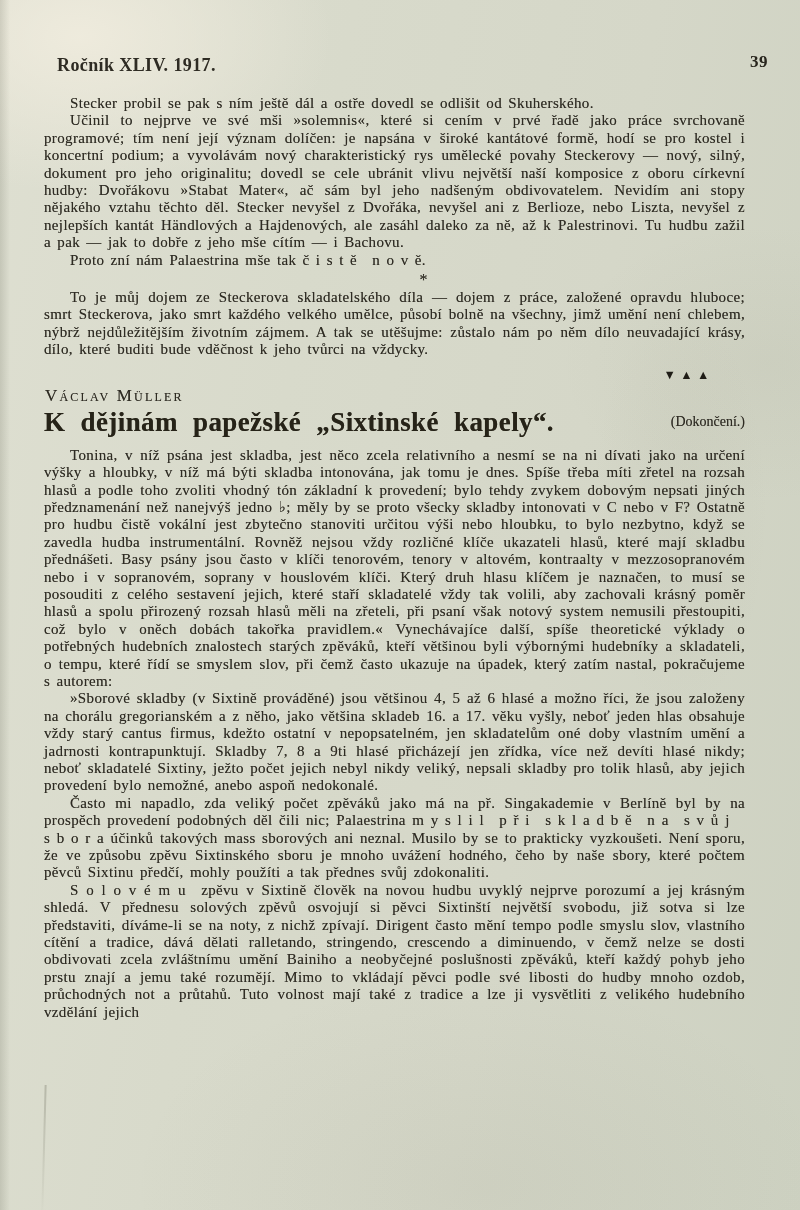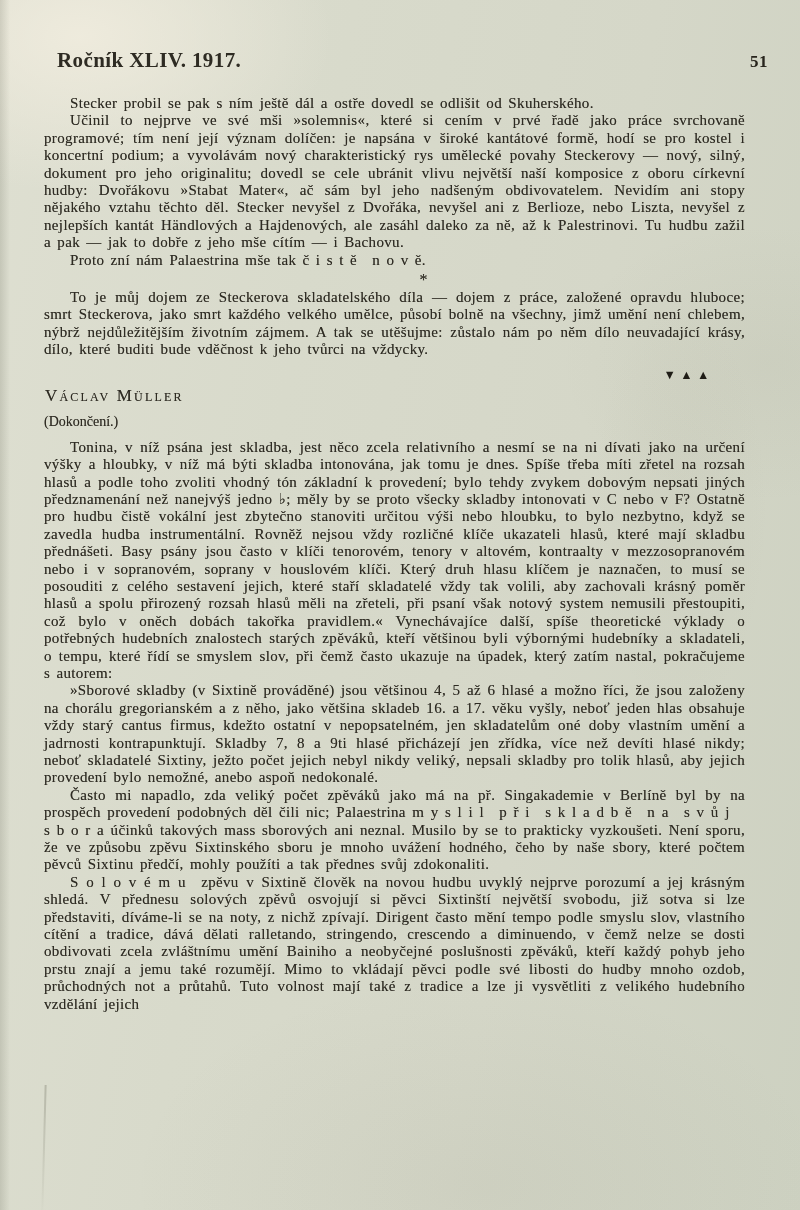--- a/index.html
+++ b/index.html
@@ -32,22 +32,22 @@
   .stain-a {
     position: absolute; right: 30px; top: 300px; width: 180px; height: 420px;
     background: radial-gradient(ellipse at center, rgba(130,128,105,0.05), rgba(130,128,105,0) 70%);
   }
 
   .content {
     position: absolute; left: 44px; top: 55px; width: 701px;
   }
   .running-head {
     display: flex; justify-content: flex-start;
-    font-size: 21px; font-weight: 600; letter-spacing: 0.4px;
-    padding-left: 13px; height: 18px; align-items: flex-end;
+    font-size: 18px; font-weight: 600; letter-spacing: 0.4px;
+    padding-left: 13px; height: 18px;
   }
   .page-num {
     position: absolute; right: 32px; top: 52px;
     font-size: 17px; font-weight: 700; letter-spacing: 0.5px;
     color: #28251d;
   }
 
   .body-text p {
     margin: 0;
     font-size: 15px; line-height: 17.4px;
@@ -91,21 +91,21 @@
   }
 </style>
 </head>
 <body>
 
 <div class="page">
   <div class="edge-shade"></div>
   <div class="stain-a"></div>
   <div class="crease"></div>
 
-  <span class="page-num">51</span>
+  <span class="page-num">39</span>
 
   <div class="content">
 
     <div class="running-head">
       <span>Ročník XLIV. 1917.</span>
     </div>
 
     <div class="body-text section-1">
       <p>Stecker probil se pak s ním ještě dál a ostře dovedl se odlišit od Skuherského.</p>
       <p>Učinil to nejprve ve své mši »solemnis«, které si cením v prvé řadě jako práce svrchovaně programové; tím není její význam dolíčen: je napsána v široké kantátové formě, hodí se pro kostel i koncertní podium; a vyvolávám nový charakteristický rys umělecké povahy Steckerovy — nový, silný, dokument pro jeho originalitu; dovedl se cele ubránit vlivu největší naší komposice z oboru církevní hudby: Dvořákovu »Stabat Mater«, ač sám byl jeho nadšeným obdivovatelem. Nevidím ani stopy nějakého vztahu těchto děl. Stecker nevyšel z Dvořáka, nevyšel ani z Berlioze, nebo Liszta, nevyšel z nejlepších kantát Händlových a Hajdenových, ale zasáhl daleko za ně, až k Palestrinovi. Tu hudbu zažil a pak — jak to dobře z jeho mše cítím — i Bachovu.</p>
@@ -116,20 +116,21 @@
 
     <div class="body-text">
       <p>To je můj dojem ze Steckerova skladatelského díla — dojem z práce, založené opravdu hluboce; smrt Steckerova, jako smrt každého velkého umělce, působí bolně na všechny, jimž umění není chlebem, nýbrž nejdůležitějším životním zájmem. A tak se utěšujme: zůstalo nám po něm dílo neuvadající krásy, dílo, které buditi bude vděčnost k jeho tvůrci na vždycky.</p>
     </div>
 
     <div class="ornament">▼▲▲</div>
 
     <div class="author">Václav Müller</div>
 
     <div class="title-row">
+      <h1 class="article-title">K dějinám papežské „Sixtinské kapely“.</h1>
       <span class="continuation">(Dokončení.)</span>
     </div>
 
     <div class="body-text">
       <p>Tonina, v níž psána jest skladba, jest něco zcela relativního a nesmí se na ni dívati jako na určení výšky a hloubky, v níž má býti skladba intonována, jak tomu je dnes. Spíše třeba míti zřetel na rozsah hlasů a podle toho zvoliti vhodný tón základní k provedení; bylo tehdy zvykem dobovým nepsati jiných předznamenání než nanejvýš jedno ♭; měly by se proto všecky skladby intonovati v C nebo v F? Ostatně pro hudbu čistě vokální jest zbytečno stanoviti určitou výši nebo hloubku, to bylo nezbytno, když se zavedla hudba instrumentální. Rovněž nejsou vždy rozličné klíče ukazateli hlasů, které mají skladbu přednášeti. Basy psány jsou často v klíči tenorovém, tenory v altovém, kontraalty v mezzosopranovém nebo i v sopranovém, soprany v houslovém klíči. Který druh hlasu klíčem je naznačen, to musí se posouditi z celého sestavení jejich, které staří skladatelé vždy tak volili, aby zachovali krásný poměr hlasů a spolu přirozený rozsah hlasů měli na zřeteli, při psaní však notový system nemusili přestoupiti, což bylo v oněch dobách takořka pravidlem.« Vynechávajíce další, spíše theoretické výklady o potřebných hudebních znalostech starých zpěváků, kteří většinou byli výbornými hudebníky a skladateli, o tempu, které řídí se smyslem slov, při čemž často ukazuje na úpadek, který zatím nastal, pokračujeme s autorem:</p>
       <p>»Sborové skladby (v Sixtině prováděné) jsou většinou 4, 5 až 6 hlasé a možno říci, že jsou založeny na chorálu gregorianském a z něho, jako většina skladeb 16. a 17. věku vyšly, neboť jeden hlas obsahuje vždy starý cantus firmus, kdežto ostatní v nepopsatelném, jen skladatelům oné doby vlastním umění a jadrnosti kontrapunktují. Skladby 7, 8 a 9ti hlasé přicházejí jen zřídka, více než devíti hlasé nikdy; neboť skladatelé Sixtiny, ježto počet jejich nebyl nikdy veliký, nepsali skladby pro tolik hlasů, aby jejich provedení bylo nemožné, anebo aspoň nedokonalé.</p>
       <p>Často mi napadlo, zda veliký počet zpěváků jako má na př. Singakademie v Berlíně byl by na prospěch provedení podobných děl čili nic; Palaestrina m y s l i l p ř i s k l a d b ě n a s v ů j s b o r a účinků takových mass sborových ani neznal. Musilo by se to prakticky vyzkoušeti. Není sporu, že ve způsobu zpěvu Sixtinského sboru je mnoho uvážení hodného, čeho by naše sbory, které počtem pěvců Sixtinu předčí, mohly použíti a tak přednes svůj zdokonaliti.</p>
       <p>S o l o v é m u zpěvu v Sixtině člověk na novou hudbu uvyklý nejprve porozumí a jej krásným shledá. V přednesu solových zpěvů osvojují si pěvci Sixtinští největší svobodu, již sotva si lze představiti, díváme-li se na noty, z nichž zpívají. Dirigent často mění tempo podle smyslu slov, vlastního cítění a tradice, dává dělati ralletando, stringendo, crescendo a diminuendo, v čemž nelze se dosti obdivovati zcela zvláštnímu umění Bainiho a neobyčejné poslušnosti zpěváků, kteří každý pohyb jeho prstu znají a jemu také rozumějí. Mimo to vkládají pěvci podle své libosti do hudby mnoho ozdob, průchodných not a průtahů. Tuto volnost mají také z tradice a lze ji vysvětliti z velikého hudebního vzdělání jejich</p>
     </div>
 

